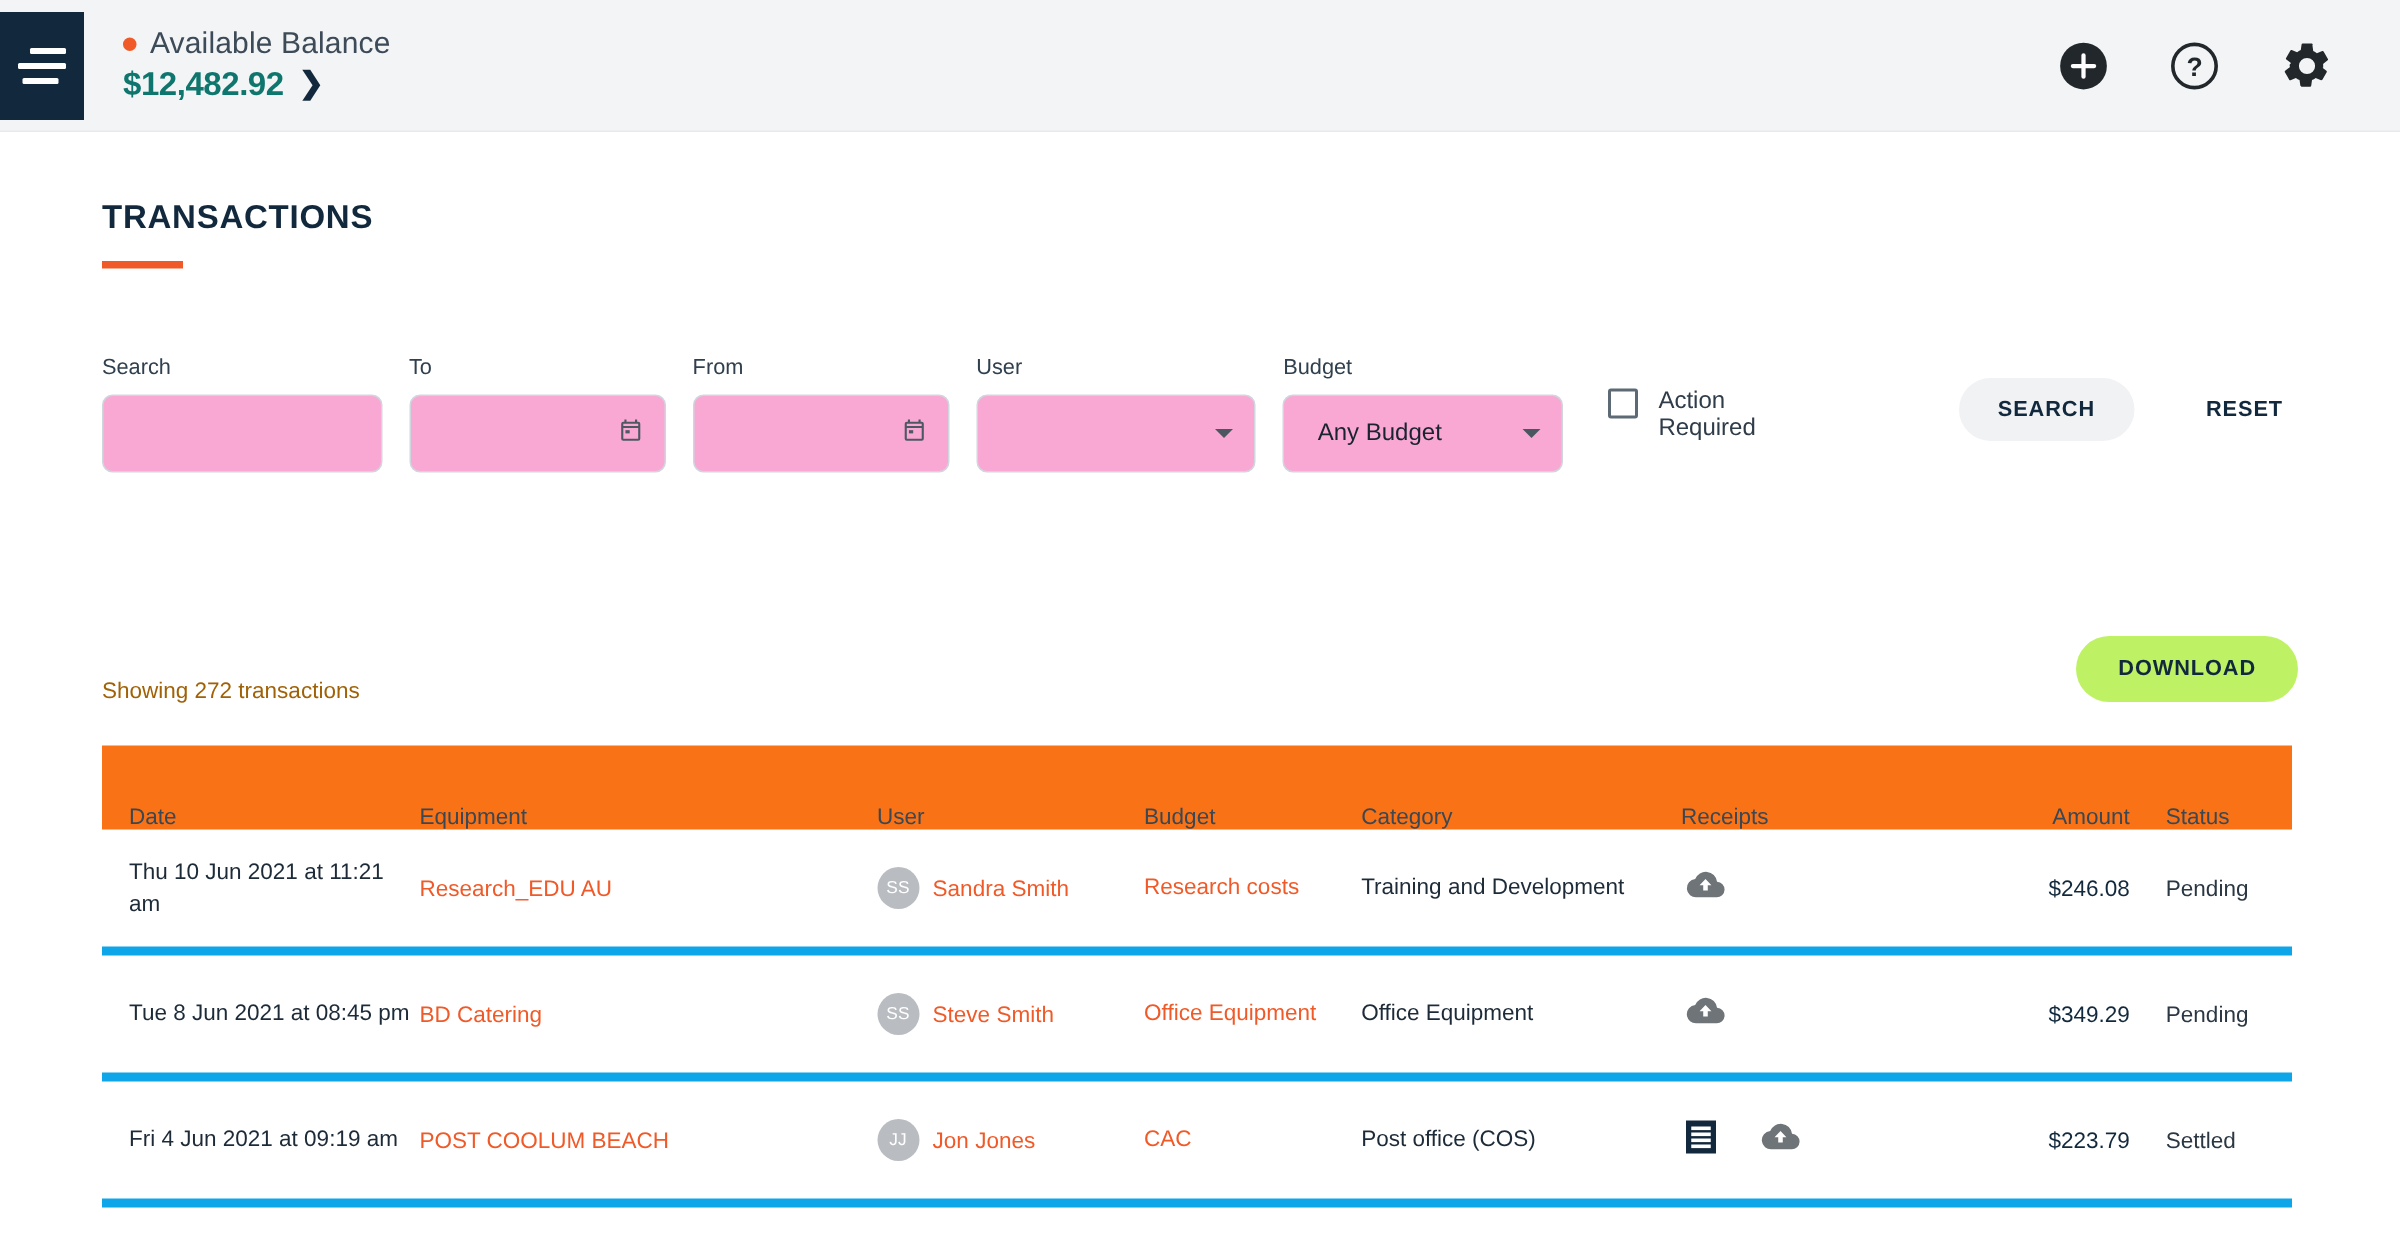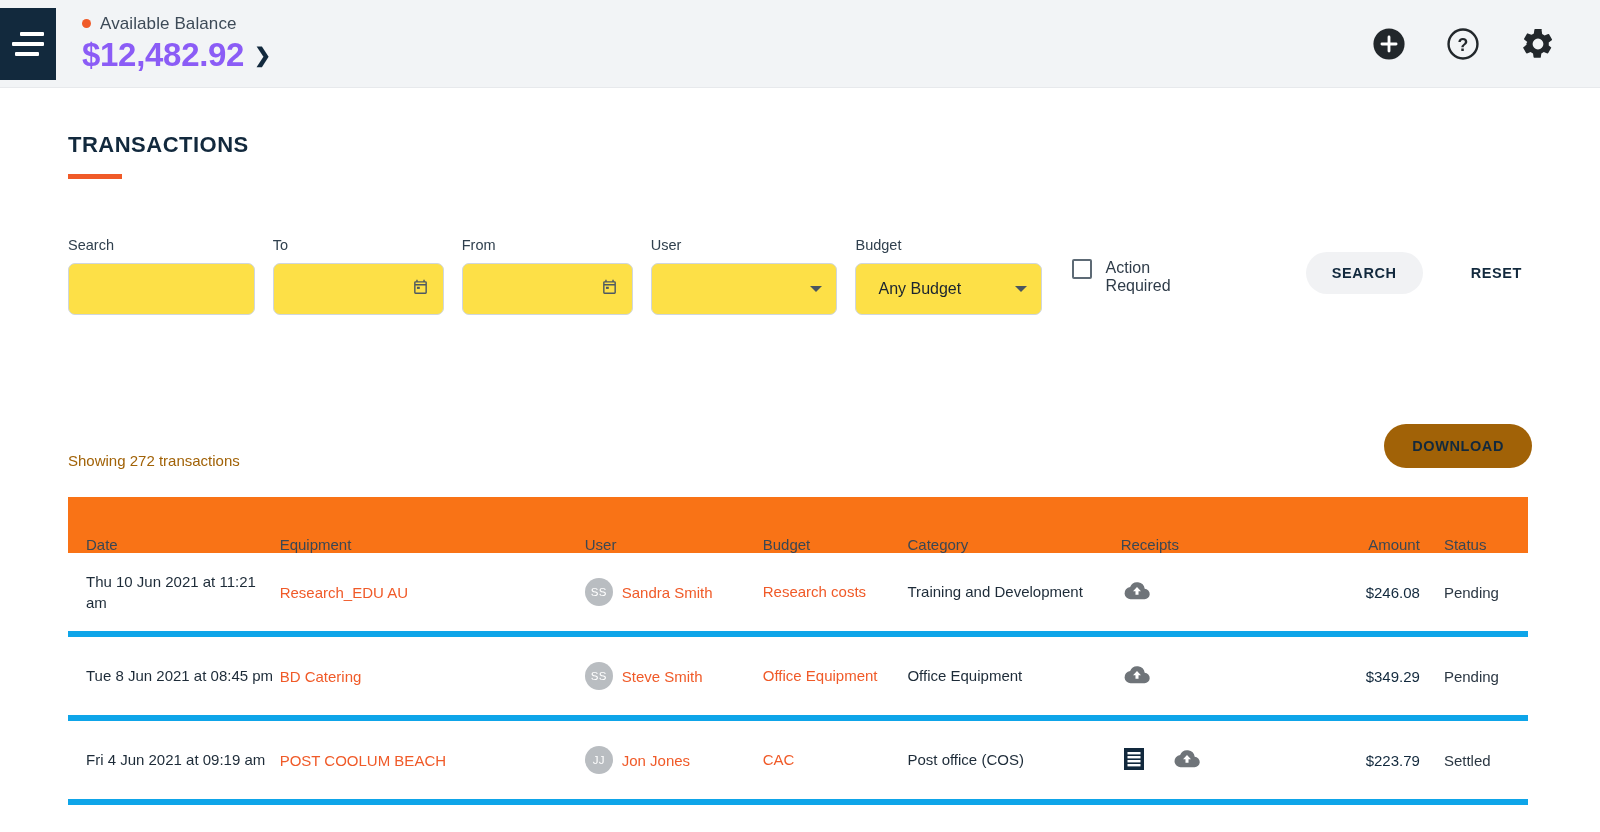--- a/index.html
+++ b/index.html
@@ -33,43 +33,43 @@
     cursor: pointer;
   }
   .hamburger span { display:block; height: 4px; background: #ffffff; border-radius: 1px; }
   .hamburger span.l1 { width: 24px; margin-left: 8px; }
   .hamburger span.l2 { width: 32px; }
   .hamburger span.l3 { width: 24px; margin-right: 2px; }
 
   .balance-block { margin-left: 26px; display: flex; flex-direction: column; justify-content: center; }
   .balance-label-row { display: flex; align-items: center; gap: 9px; }
   .dot { width: 9px; height: 9px; border-radius: 50%; background: #f05a28; display:block; }
-  .balance-label { font-size: 17px; color: #3d4a57; letter-spacing: .1px; }
+  .balance-label { font-size: 20px; color: #3d4a57; letter-spacing: .1px; }
   .balance-row { display: flex; align-items: center; gap: 10px; margin-top: 2px; margin-left: 0; }
-  .balance-amount { font-size: 33px; font-weight: bold; color: #8b5cf6; letter-spacing: -.3px; }
+  .balance-amount { font-size: 22px; font-weight: bold; color: #0f766e; letter-spacing: -.3px; }
   .chev { font-size: 20px; color: #12293d; font-weight: bold; line-height: 1; }
 
   .topbar-actions { margin-left: auto; margin-right: 44px; display: flex; align-items: center; gap: 40px; }
   .ti { cursor: pointer; display:flex; align-items:center; justify-content:center; }
 
   
   .page { padding: 0 68px; }
 
   .page-title { margin-top: 44px; font-size: 22px; font-weight: bold; letter-spacing: .5px; color: #12293d; }
   .title-underline { width: 54px; height: 5px; background: #f05a28; margin-top: 16px; }
 
   
   .filters { margin-top: 58px; display: flex; align-items: center; }
   .field { display: flex; flex-direction: column; }
   .field-label { font-size: 14.5px; color: #30404e; margin-bottom: 10px; }
   .ctl {
     height: 52px;
     border: 1px solid #cfd6dd;
     border-radius: 7px;
-    background: #fde047;
+    background: #f9a8d4;
     display: flex;
     align-items: center;
     padding: 0 14px;
     font-size: 15px;
     color: #12293d;
     cursor: text;
   }
   .ctl.select { cursor: pointer; }
   .ctl input {
     border: 0; outline: 0; width: 100%; height: 100%;
@@ -99,21 +99,21 @@
     background: transparent; border: 0;
     padding: 13px 10px; font-size: 14.5px; font-weight: bold; letter-spacing: .6px;
     color: #12293d; cursor: pointer; font-family: inherit;
   }
 
   
   .results-bar { margin-top: 108px; display: flex; align-items: center; }
   .showing { font-size: 15px; color: #a16207; margin-top: 29px; }
   .btn-download {
     margin-left: auto;
-    background: #a16207; border: 0; border-radius: 22px;
+    background: #bef264; border: 0; border-radius: 22px;
     padding: 14px 28px; font-size: 14.5px; font-weight: bold; letter-spacing: .6px;
     color: #12293d; cursor: pointer; font-family: inherit;
   }
 
   
   .table { margin-top: 28px; width: 1460px; }
   .thead {
     background: #f97316;
     display: flex;
     align-items: flex-end;

